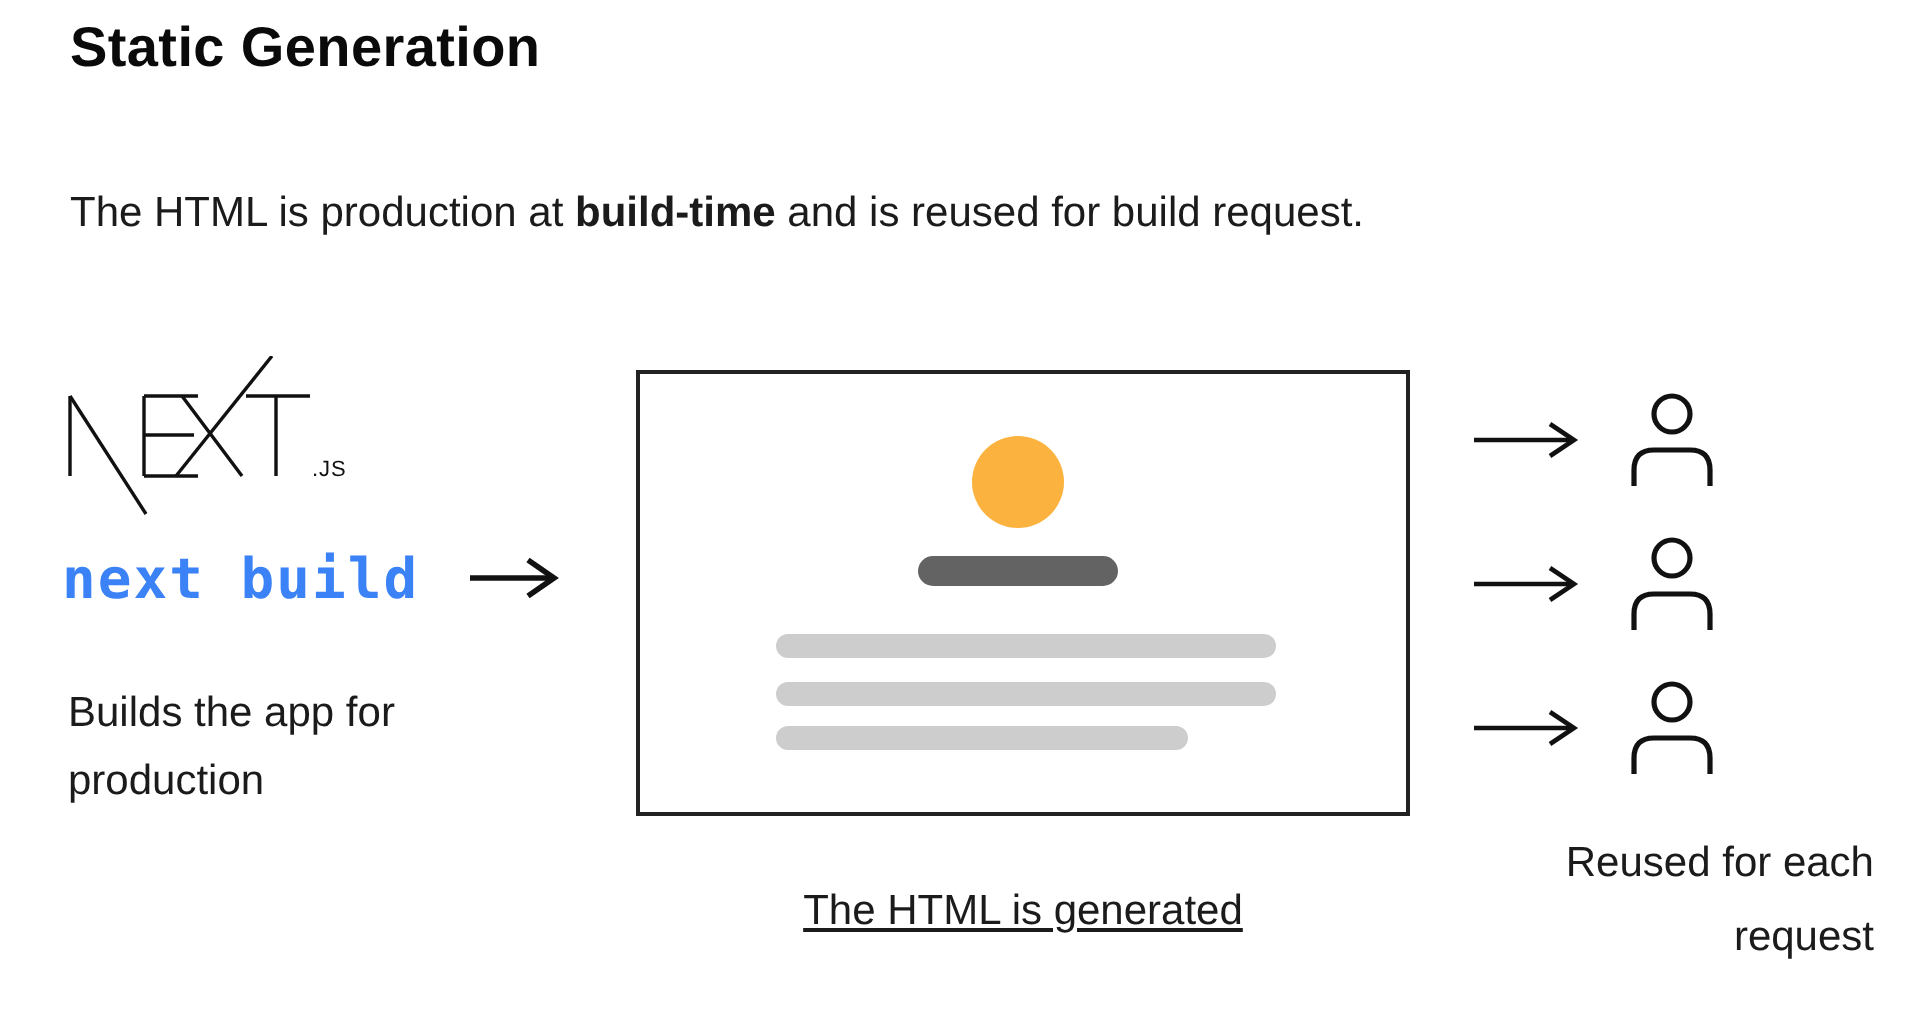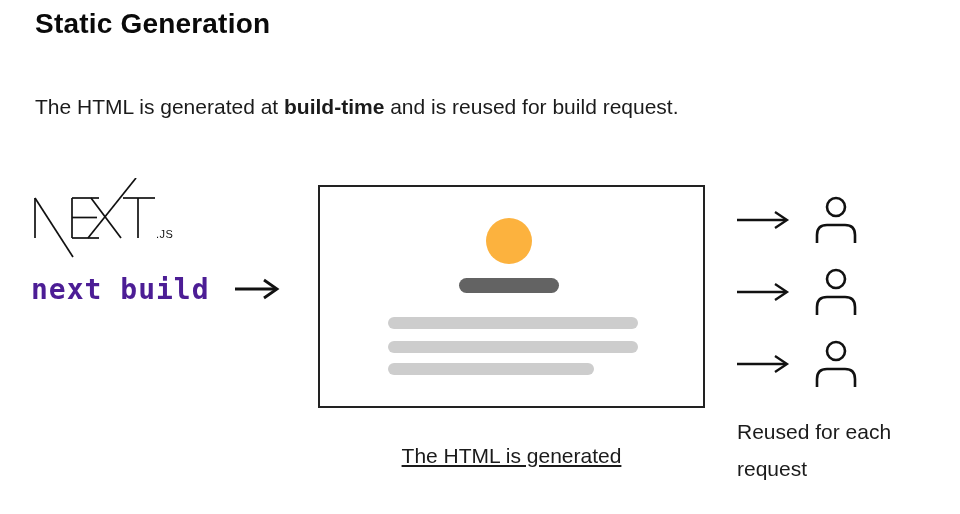--- a/index.html
+++ b/index.html
@@ -16,21 +16,21 @@
     white-space:nowrap;
   }
   .subtitle .bold { font-weight:700;text-align:center; }
   .logo { position:absolute; left:30px; top:178px; }
   .command-row {
     position:absolute; left:31px; top:270px;
     display:flex; align-items:center; gap:24px; height:38px;
   }
   .command {
     font-family:"DejaVu Sans Mono", monospace; font-weight:700;
-    font-size:28px; letter-spacing:1px; color:#4c1d95;
+    font-size:28px; letter-spacing:1px; color:#3b82f6;
   }
   .build-desc {
     position:absolute; left:34px; top:340px; width:212px;
     font-size:21px; line-height:34px; color:#1b1b1b;
   }
   .page-box {
     position:absolute; left:318px; top:185px; width:387px; height:223px;
     border:2px solid #222222; background:#ffffff; box-sizing:border-box;
   }
   .avatar {
@@ -46,33 +46,33 @@
   .text-bar.b2 { top:154px; }
   .text-bar.b3 { top:176px; width:206px; }
   .box-caption {
     position:absolute; left:318px; top:444px; width:387px;
     text-align:center; font-size:21px; color:#1b1b1b;text-decoration:underline;
   }
   .requests { position:absolute; left:736px; top:196px; }
   .request-row { display:flex; align-items:center; gap:22px; height:48px; margin-bottom:24px; }
   .reuse-caption {
     position:absolute; left:737px; top:413px; width:200px;
-    text-align:left; font-size:21px; line-height:37px; color:#1b1b1b;
+    text-align:right; font-size:21px; line-height:37px; color:#1b1b1b;
   }
   svg { display:block; }
 </style>
 </head>
 <body>
 
 <div class="stage">
 
   <div class="title">Static Generation</div>
 
   <div class="subtitle">
-    <span>The HTML is generated at </span><span class="bold">build-time</span><span> and is reused for build request.</span>
+    <span>The HTML is production at </span><span class="bold">build-time</span><span> and is reused for build request.</span>
   </div>
 
   <svg class="logo" width="150" height="82" viewBox="0 0 150 82" fill="none" stroke="#111" stroke-width="1.7">
     <path d="M5,20 V60"></path>
     <path d="M5,20 L43,79"></path>
     <path d="M42,20 V60"></path>
     <path d="M42,20 H69"></path>
     <path d="M42,39.5 H67"></path>
     <path d="M42,60 H69"></path>
     <path d="M61,20 L91,60"></path>
@@ -83,20 +83,21 @@
   </svg>
 
   <div class="command-row">
     <span class="command">next build</span>
     <svg width="48" height="26" viewBox="0 0 48 26" fill="none" stroke="#111" stroke-width="2.8">
       <line x1="1" y1="13" x2="41" y2="13"></line>
       <polyline points="30,4 43,13 30,22"></polyline>
     </svg>
   </div>
 
+  <div class="build-desc">Builds the app for production</div>
 
   <div class="page-box">
     <div class="avatar" style="background: rgb(252, 178, 62);"></div>
     <div class="heading-bar" style="background: rgb(99, 99, 99);"></div>
     <div class="text-bar b1" style="background: rgb(205, 205, 205);"></div>
     <div class="text-bar b2" style="background: rgb(205, 205, 205);"></div>
     <div class="text-bar b3" style="background: rgb(205, 205, 205);"></div>
   </div>
 
   <div class="box-caption">The HTML is generated</div>

